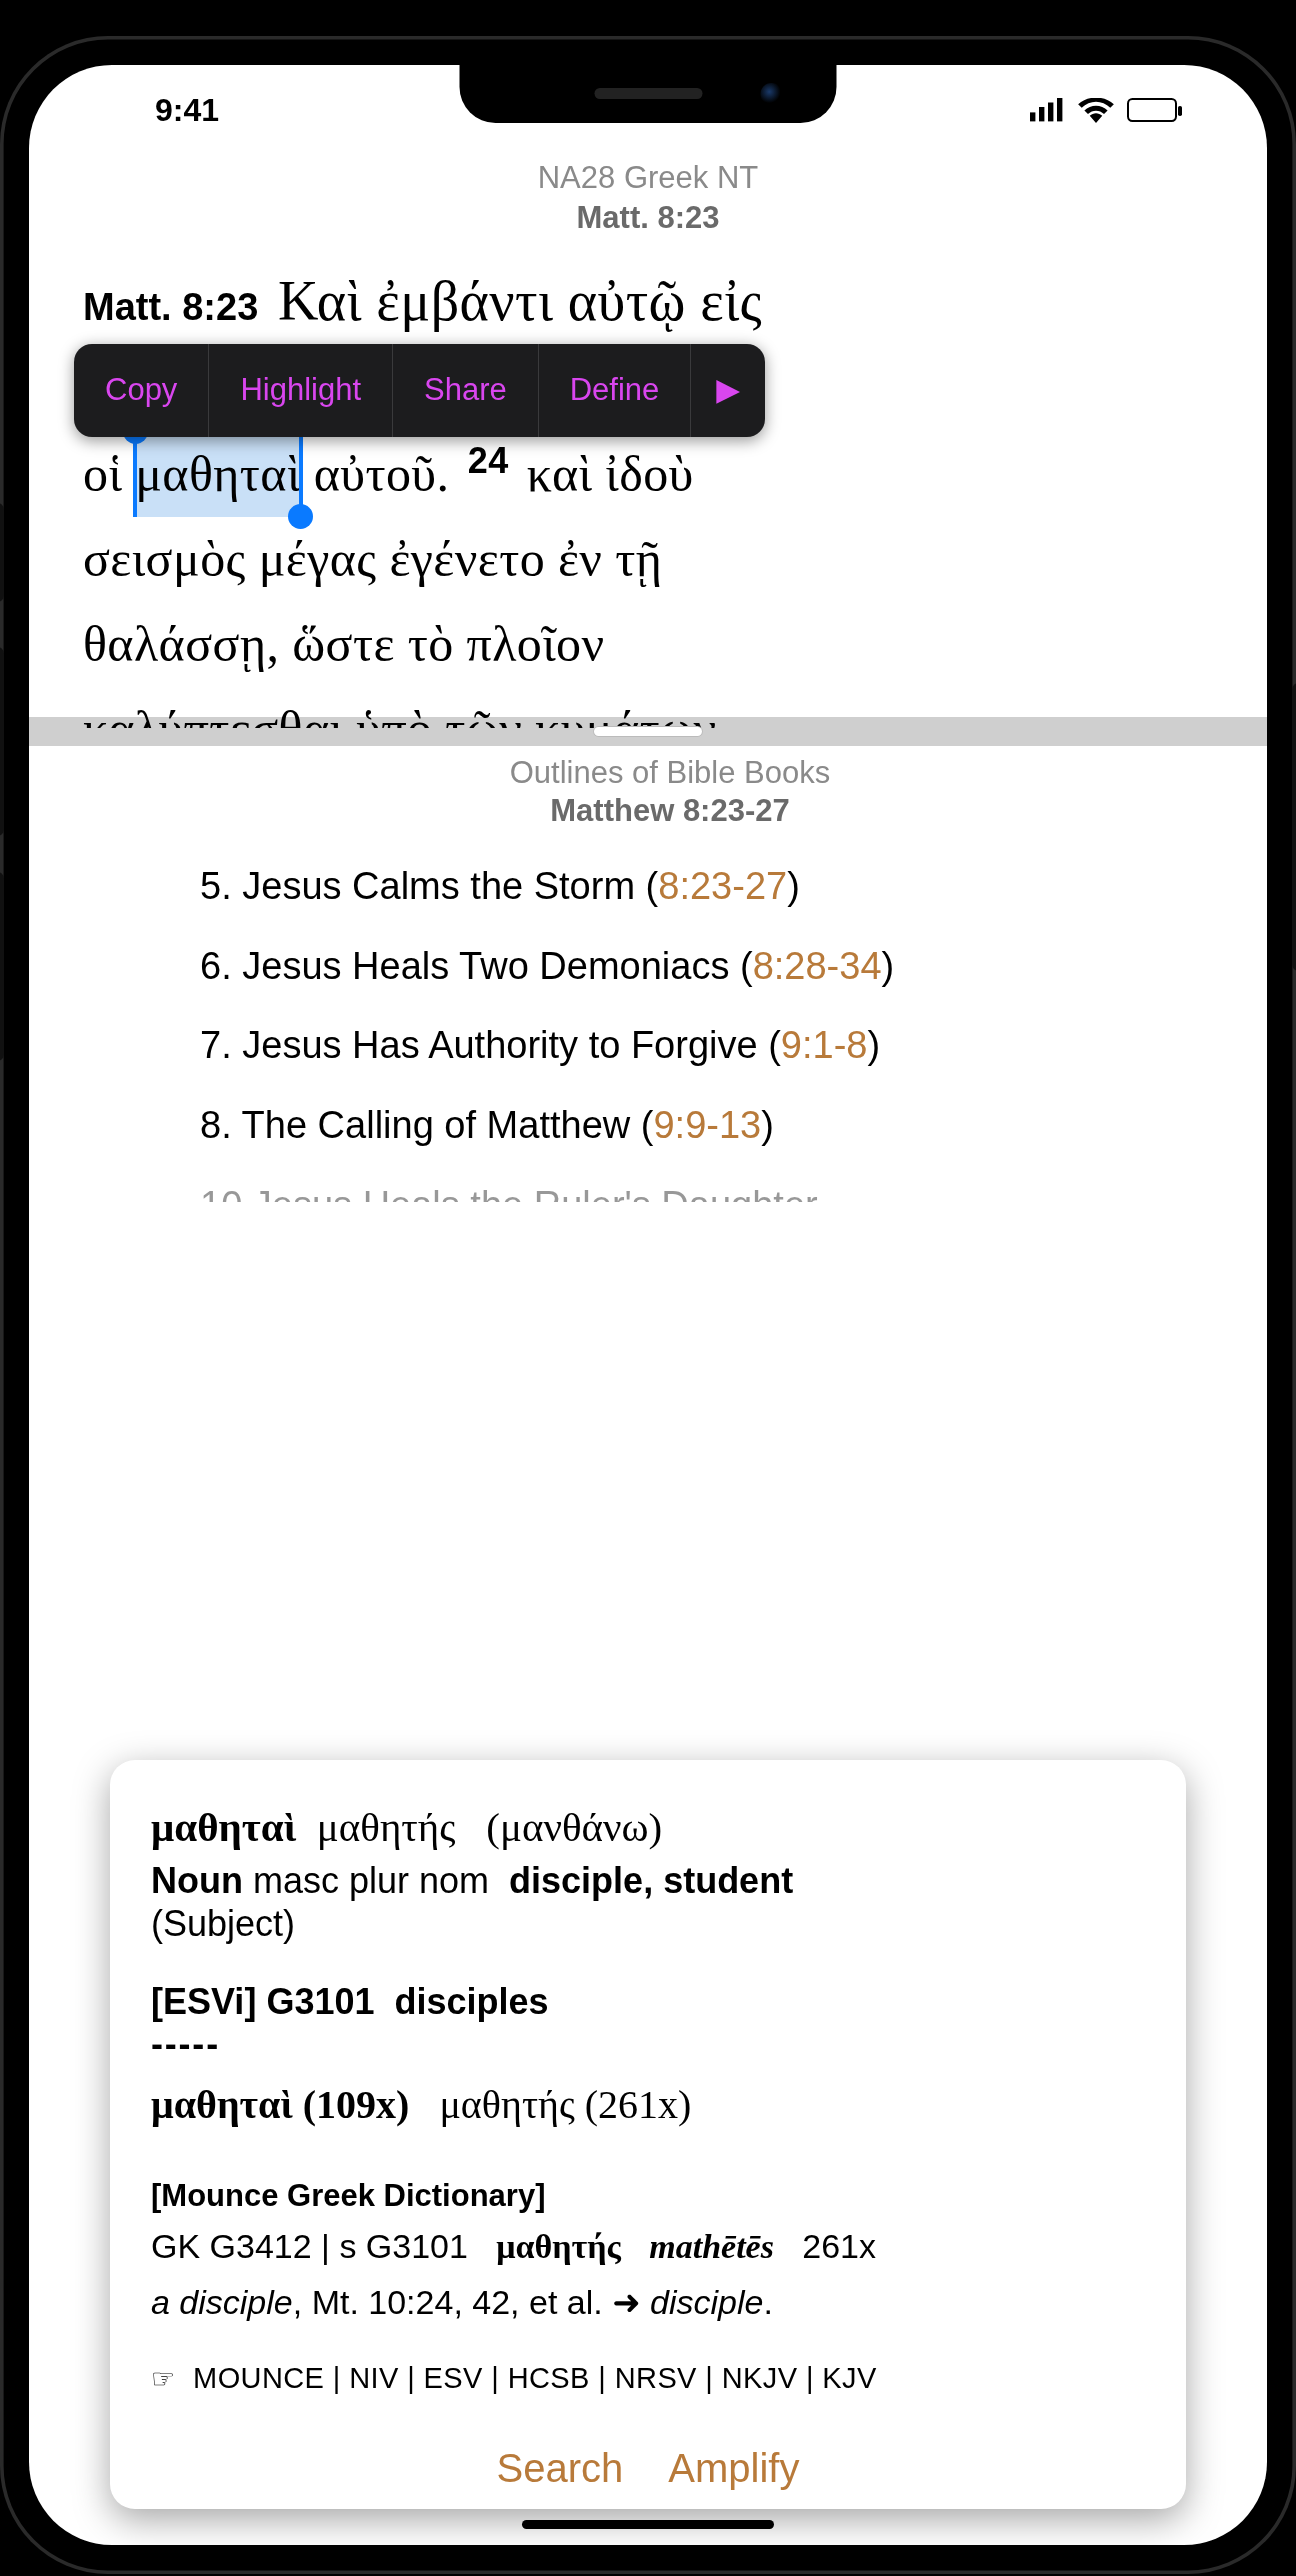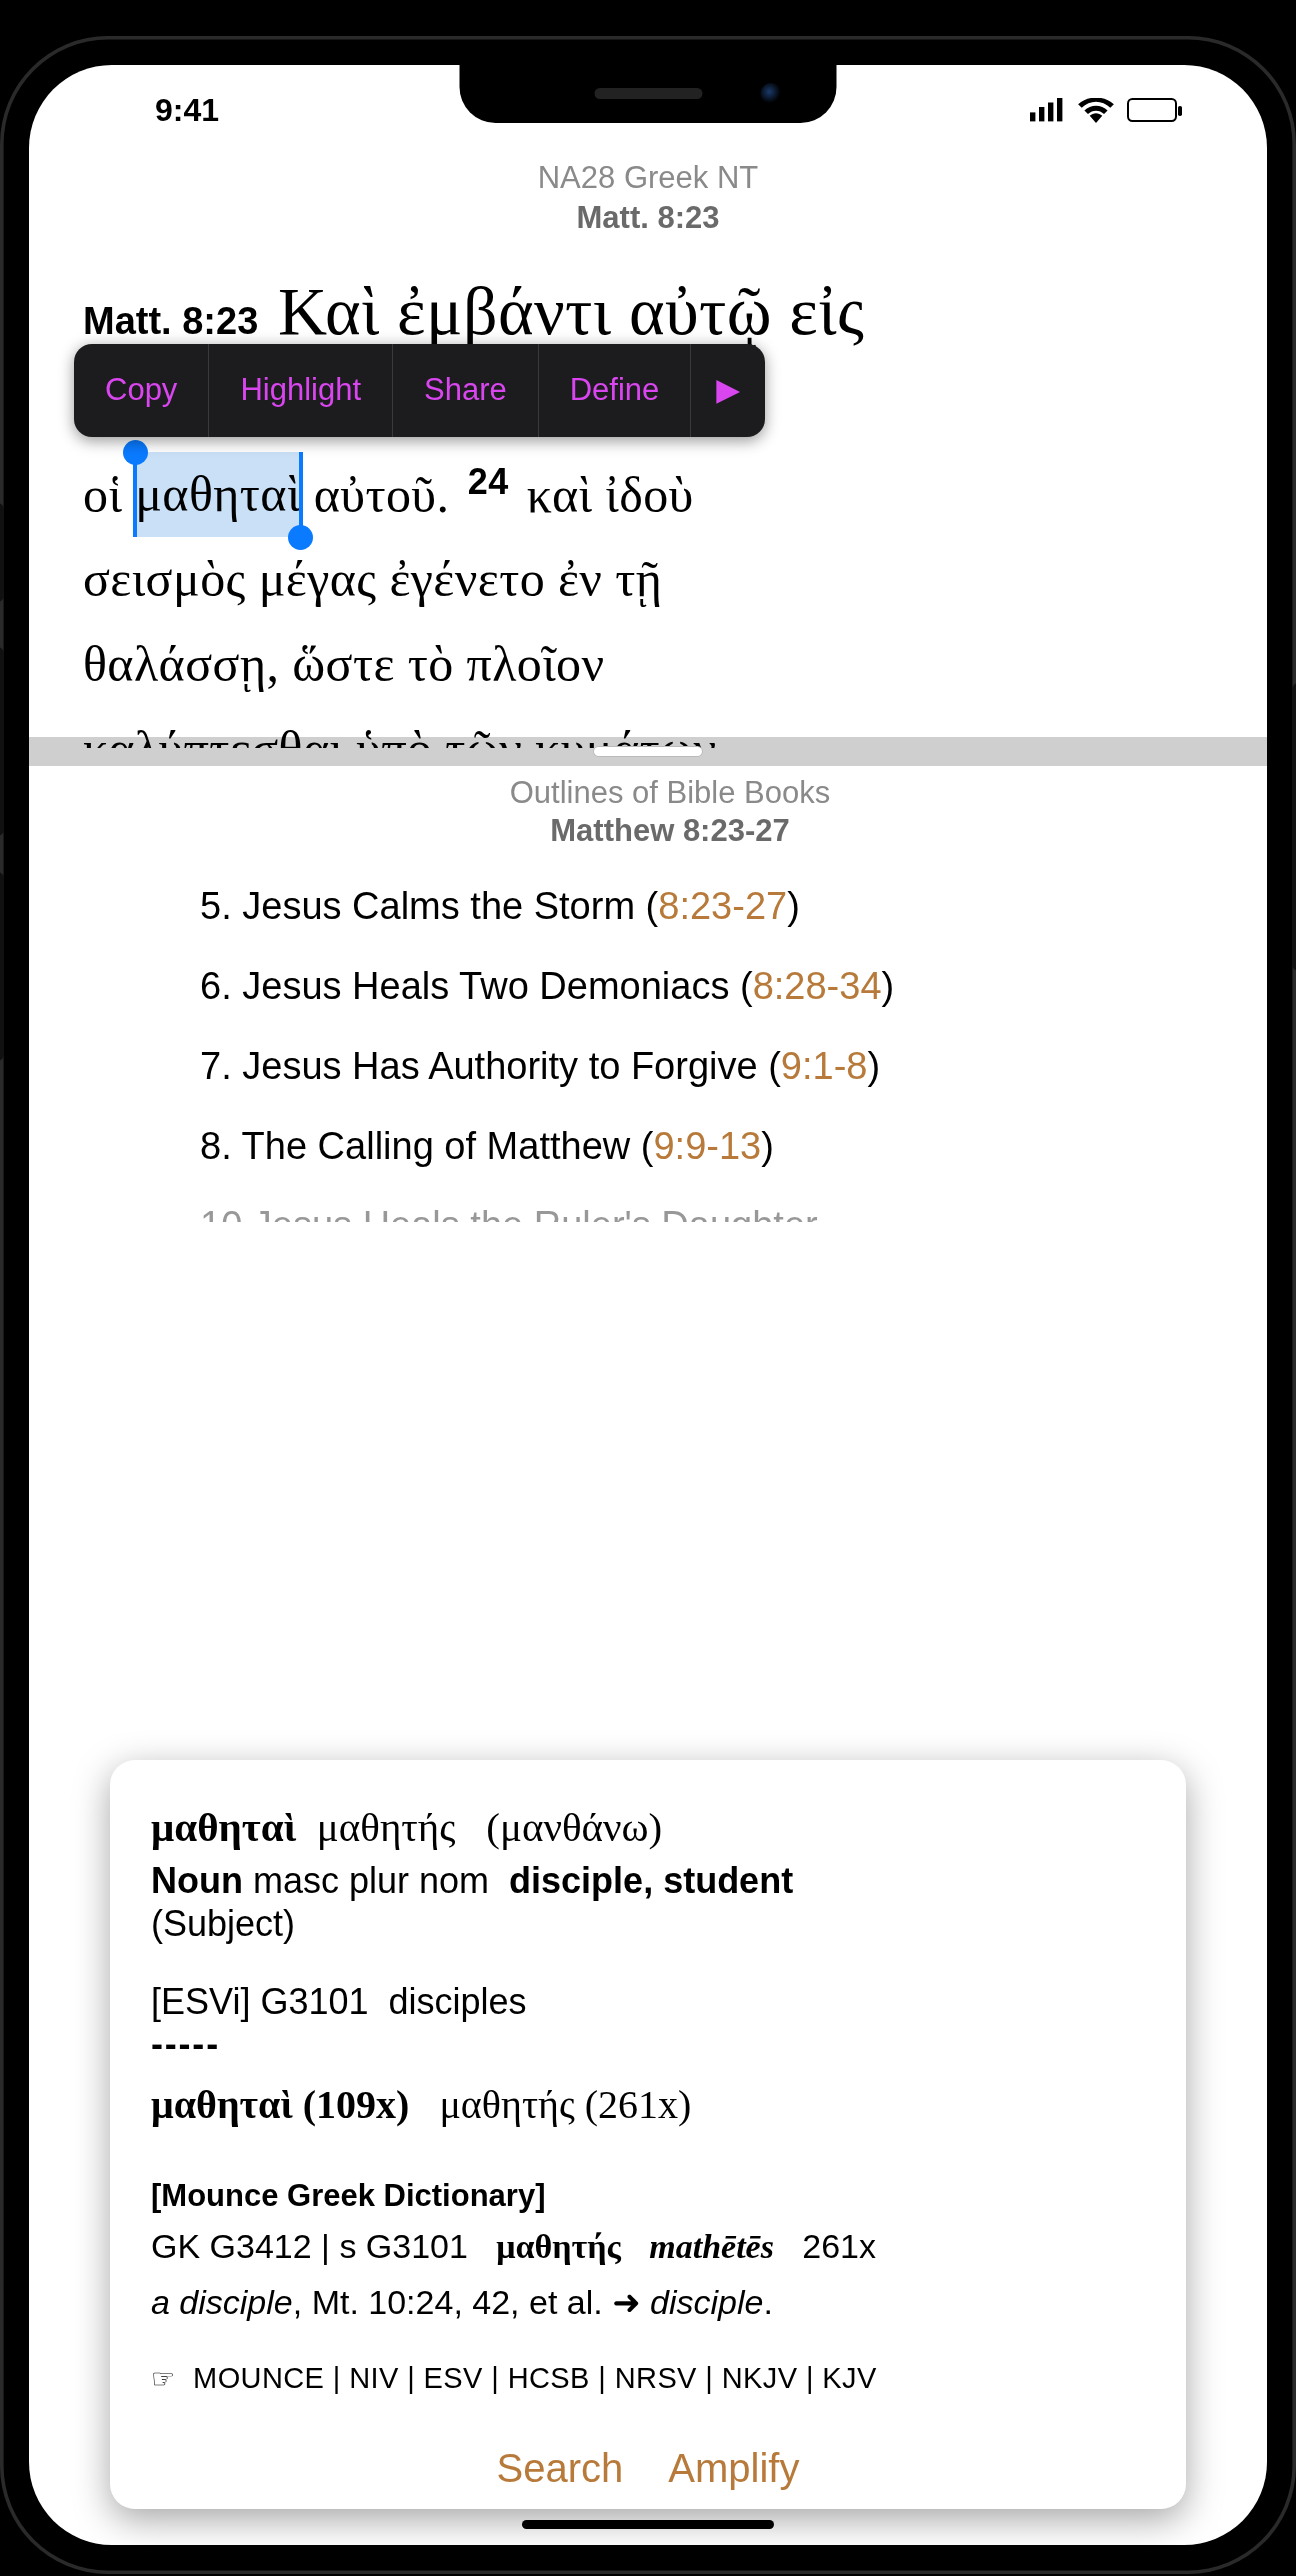--- a/index.html
+++ b/index.html
@@ -87,21 +87,21 @@
   }
   .battery .fill { width: 100%; height: 100%; background: #000; border-radius: 1.8px; }
   
   .app-header { text-align: center; color: #8a8a8a; font-size: 31px; padding-top: 5.4px; }
   .app-header .line2 { color: #6a6a6a; font-weight: 600; margin-top: 3.6px; }
   
   .verse-area { padding: 18px 54px 0 54px; font-family: Georgia, "Times New Roman", serif; font-size: 50px; line-height: 1.7; }
   .verse-label { font-family: -apple-system, Arial, sans-serif; font-weight: 700; font-size: 38px; margin-right: 7.2px; }
   .verse-num { font-family: -apple-system, Arial, sans-serif; font-weight: 700; font-size: 36px; vertical-align: super; margin: 0 5.4px; }
   .greek { letter-spacing: 0.4px; }
-  .giant { font-size: 68px; }
+  .giant { font-size: 56px; }
   .highlighted-word {
     background: #c9e0f7;
     border-radius: 3.6px;
     position: relative;
     display: inline-block;
   }
   .sel-handle {
     position: absolute;
     width: 25px; height: 25px; background: #0a7aff; border-radius: 50%;
   }
@@ -171,21 +171,21 @@
     padding: 43px 41px 18px 41px;
     z-index: 30;
   }
   .popup .row1 { font-family: Georgia, serif; font-size: 41px; }
   .popup .row1 .bold { font-weight: 700; }
   .popup .row2 { font-size: 36px; margin-top: 9px; }
   .popup .row2 .b { font-weight: 700; }
   .popup .row3 { font-size: 36px; margin-top: 1.8px; }
   .popup .gap { height: 36px; }
   .popup .row4 { font-size: 36px; }
-  .popup .row4 .b { font-weight: 400; }
+  .popup .row4 .b { font-weight: 700; }
   .popup .hr { font-size: 36px; font-weight: 700; letter-spacing: 1.8px; }
   .popup .row5 { font-family: Georgia, serif; font-size: 40px; margin-top: 16px; }
   .popup .row5 .b { font-weight: 700; }
   .popup .dict-h { font-size: 31px; font-weight: 700; margin-top: 50px; }
   .popup .dict-line { font-size: 34px; margin-top: 12.6px; }
   .popup .dict-line .lemma { font-family: Georgia, serif; font-weight: 700; }
   .popup .dict-line .trans { font-family: Georgia, serif; font-style: italic; font-weight: 700; }
   .popup .dict-def { font-size: 34px; margin-top: 16px; }
   .popup .dict-def .it { font-style: italic; }
   .popup .versions { font-size: 29px; margin-top: 40px; letter-spacing: 0.4px; }

